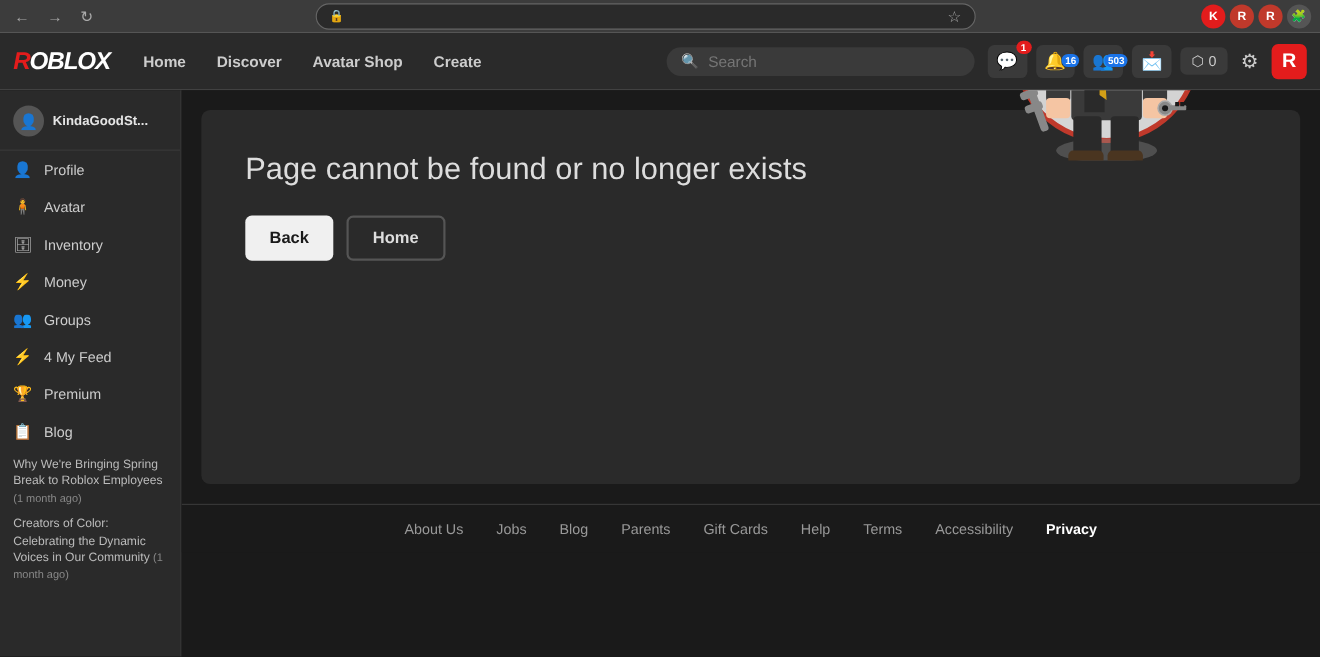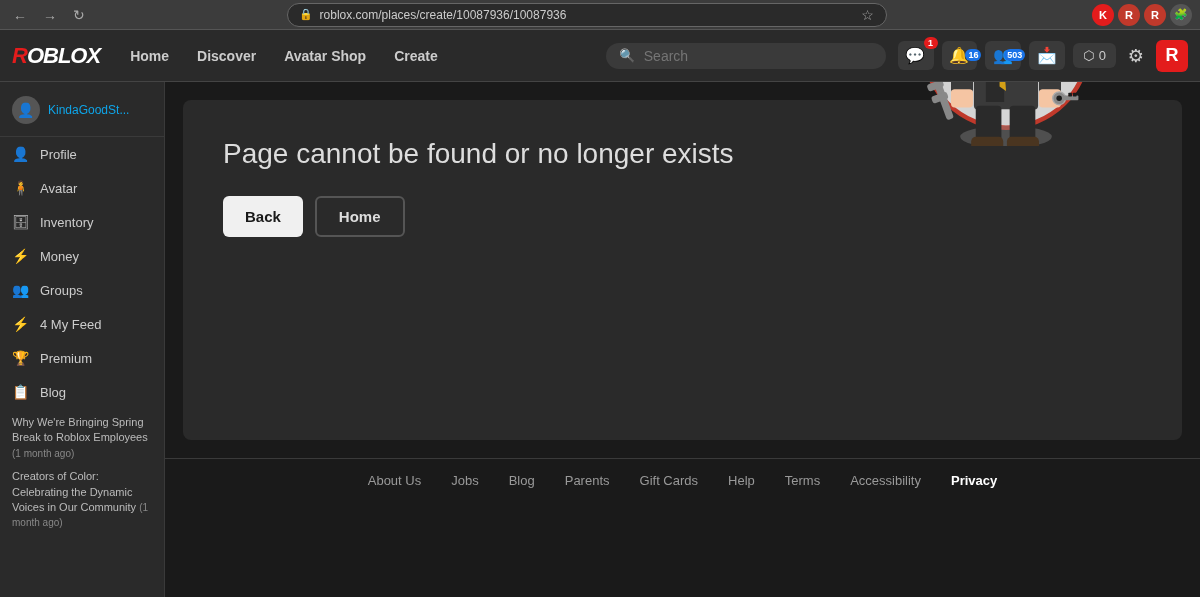--- a/index.html
+++ b/index.html
@@ -207,22 +207,22 @@
     }
     .user-avatar {
       width: 28px; height: 28px;
       border-radius: 50%;
       background: #555;
       display: flex; align-items: center; justify-content: center;
       font-size: 14px;
     }
     .user-name {
       font-size: 12px;
-      color: #0ea5e9;
-      font-weight: 400;
+      color: #e5e5e5;
+      font-weight: 700;
       white-space: nowrap;
       overflow: hidden;
       text-overflow: ellipsis;
       max-width: 100px;
     }
     .sidebar-item {
       display: flex;
       align-items: center;
       gap: 10px;
       padding: 9px 12px;
@@ -344,21 +344,20 @@
   </style>
 </head>
 <body>
 
 <div class="browser-bar">
   <button class="browser-btn">←</button>
   <button class="browser-btn">→</button>
   <button class="browser-btn">↻</button>
   <div class="url-bar">
     <span class="lock-icon">🔒</span>
-    <span class="url-text">roblox.com/places/create/10087936/10087936</span>
     <span class="star-btn">☆</span>
   </div>
   <div class="ext-icons">
     <div class="ext-icon" style="background:#e31c1c;color:#fff;">K</div>
     <div class="ext-icon" style="background:#c0392b;color:#fff;">R</div>
     <div class="ext-icon" style="background:#c0392b;color:#fff;">R</div>
     <div class="ext-icon" style="background:#555;color:#ddd;">🧩</div>
   </div>
 </div>
 

